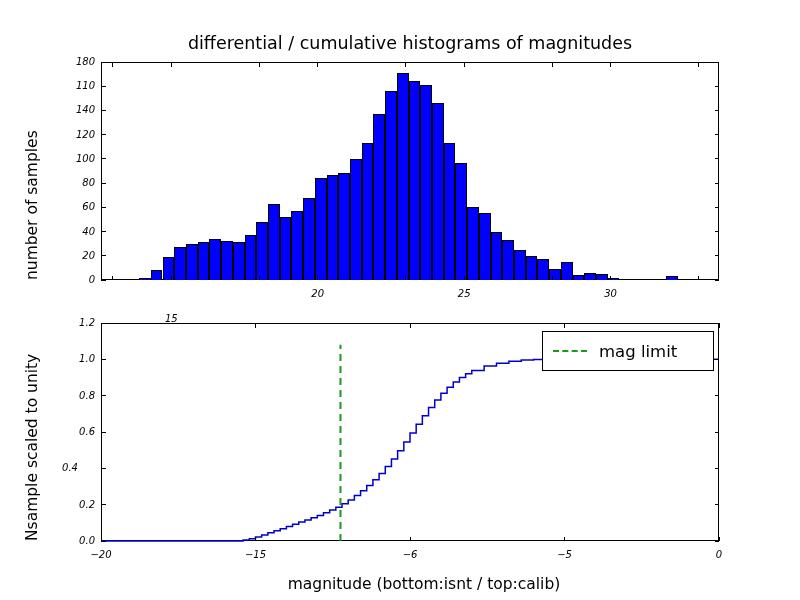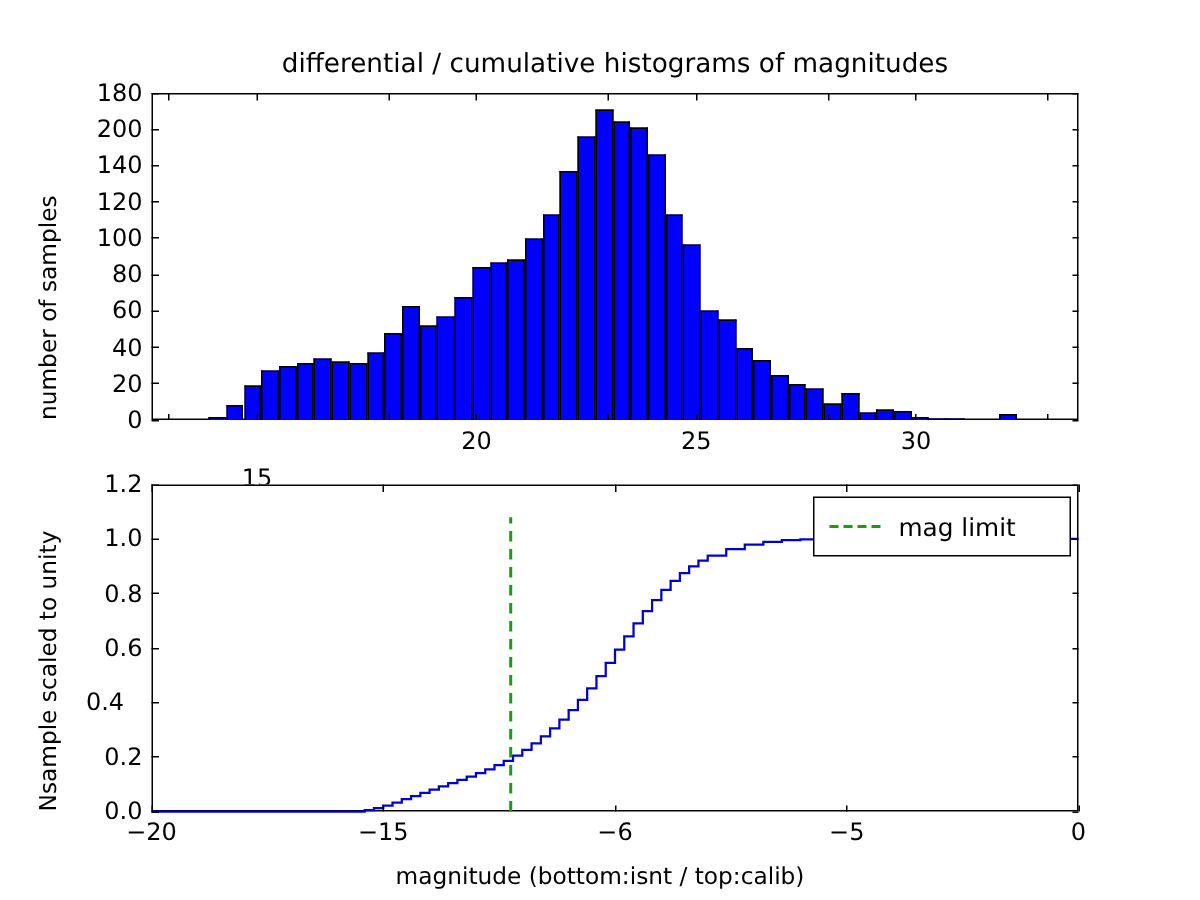--- a/index.html
+++ b/index.html
@@ -13,21 +13,21 @@
 
   .fig-title{position:absolute;left:101px;top:32px;width:618px;text-align:center;
              font-size:17.5px;line-height:22px;color:#000;white-space:nowrap;}
 
   
   .tick{position:absolute;background:#000;}
   .tick.x{width:1.1px;height:4.5px;}
   .tick.y{height:1.1px;width:4.5px;}
 
   
-  .tlab{position:absolute;font-size:16px;line-height:16px;color:#000;white-space:nowrap;}
+  .tlab{position:absolute;font-size:10px;line-height:16px;color:#000;white-space:nowrap;font-style:italic;}
   .tlab.x{transform:translateX(-50%);}
   .tlab.y{transform:translateY(-50%);text-align:right;}
 
   
   .axlabel-x{position:absolute;font-size:15.5px;color:#000;white-space:nowrap;
              transform:translateX(-50%);}
   .axlabel-y{position:absolute;font-size:15.5px;color:#000;white-space:nowrap;
              transform-origin:0 0;transform:rotate(-90deg);}
 
   
@@ -141,21 +141,21 @@
     </div>
   <div id="top-ticklabels">
       <div class="tlab y" style="left: 45px; top: 280px; width: 50px;">0</div>
       <div class="tlab y" style="left: 45px; top: 255.778px; width: 50px;">20</div>
       <div class="tlab y" style="left: 45px; top: 231.556px; width: 50px;">40</div>
       <div class="tlab y" style="left: 45px; top: 207.333px; width: 50px;">60</div>
       <div class="tlab y" style="left: 45px; top: 183.111px; width: 50px;">80</div>
       <div class="tlab y" style="left: 45px; top: 158.889px; width: 50px;">100</div>
       <div class="tlab y" style="left: 45px; top: 134.667px; width: 50px;">120</div>
       <div class="tlab y" style="left: 45px; top: 110.444px; width: 50px;">140</div>
-      <div class="tlab y" style="left: 45px; top: 86.2222px; width: 50px;">200</div>
+      <div class="tlab y" style="left: 45px; top: 86.2222px; width: 50px;">110</div>
       <div class="tlab y" style="left: 45px; top: 62px; width: 50px;">180</div>
       <div class="tlab x" style="left: 171.294px; top: 286px; margin-top: 25px;">15</div>
       <div class="tlab x" style="left: 317.739px; top: 286px;">20</div>
       <div class="tlab x" style="left: 464.185px; top: 286px;">25</div>
       <div class="tlab x" style="left: 610.63px; top: 286px;">30</div>
     </div>
   <div class="axlabel-y" id="ylab-top" style="left: 23px; top: 280px;">number of samples</div>
 
   <div class="axes" id="axes-bottom"></div>
   <svg class="svgwrap" id="curve-layer">
@@ -196,20 +196,20 @@
       <div class="tlab y" style="left: 45px; top: 395.667px; width: 50px;">0.8</div>
       <div class="tlab y" style="left: 45px; top: 359.333px; width: 50px;">1.0</div>
       <div class="tlab y" style="left: 45px; top: 323px; width: 50px;">1.2</div>
       <div class="tlab x" style="left: 101px; top: 547px;">−20</div>
       <div class="tlab x" style="left: 255.5px; top: 547px;">−15</div>
       <div class="tlab x" style="left: 410px; top: 547px;">−6</div>
       <div class="tlab x" style="left: 564.5px; top: 547px;">−5</div>
       <div class="tlab x" style="left: 719px; top: 547px;">0</div>
     </div>
   <div class="axlabel-y" id="ylab-bot" style="left: 23px; top: 541px;">Nsample scaled to unity</div>
-  <div class="axlabel-x" id="xlab-bot" style="left: 400px; top: 575px; text-align: center;">magnitude (bottom:isnt / top:calib)</div>
+  <div class="axlabel-x" id="xlab-bot" style="left: 424px; top: 575px; text-align: center;">magnitude (bottom:isnt / top:calib)</div>
 
   <div id="legend">
     <span class="lgline"></span>
     <span class="lgtext">mag limit</span>
   </div>
 
 </div>
 
 </body></html>

